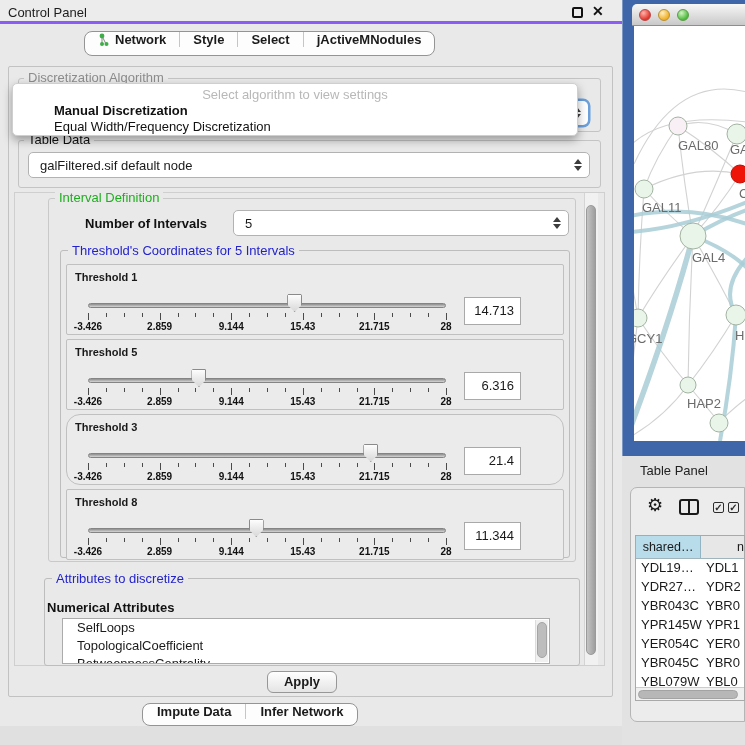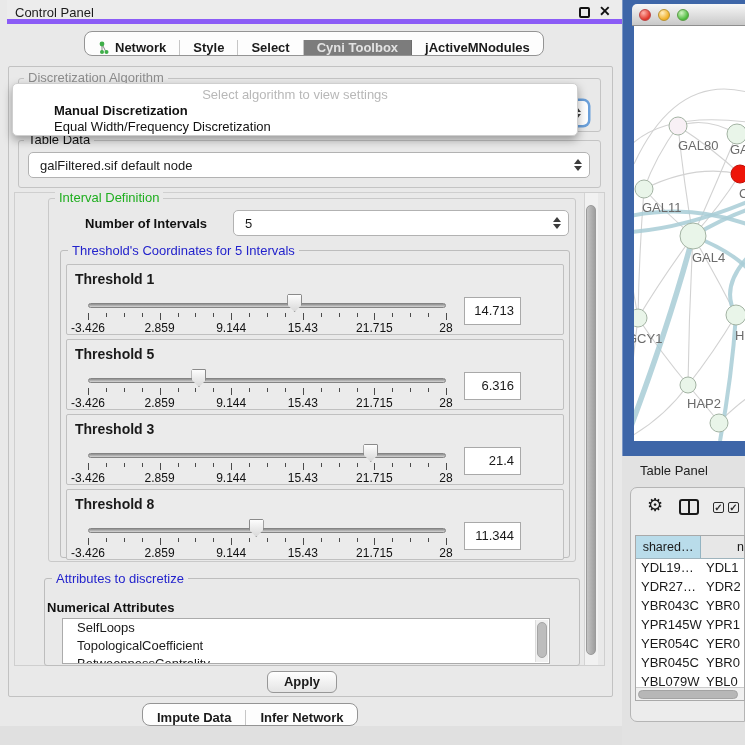--- a/index.html
+++ b/index.html
@@ -2,29 +2,29 @@
 <html><head>
 <meta charset="utf-8">
 <style>
   * { box-sizing: border-box; margin: 0; padding: 0; }
   body { margin:0; background:#e9e9e9; }
   #app { position:relative; width:745px; height:745px; overflow:hidden;
          background:#e9e9e9; font-family:"Liberation Sans",sans-serif; color:#1a1a1a; }
   .abs { position:absolute; }
 
   
-  .cp-titlebar { left:7px; top:0; width:622px; height:24px; background:#ececec;
-                 border-bottom:5px solid #8b5cf6; }
+  .cp-titlebar { left:0; top:0; width:622px; height:24px; background:#ececec;
+                 border-bottom:3px solid #8b5cf6; }
   .cp-title { position:absolute; left:8px; top:5px; font-size:13px; color:#1c1c1c; }
   .win-float { position:absolute; left:572px; top:7px; width:11px; height:11px;
                border:2px solid #111; border-radius:2px; cursor:default; }
   .win-close { position:absolute; left:592px; top:3px; font-size:14px; font-weight:bold; color:#111; }
 
   
-  .seg { display:flex; align-items:flex-end; border:1px solid #949494; border-radius:8px;
+  .seg { display:flex; align-items:flex-start; border:1px solid #949494; border-radius:8px;
          overflow:hidden; background:#fdfdfd; height:25px; }
   .seg .item { display:flex; align-items:center; gap:5px; padding:0 13px; font-size:13px;
                font-weight:bold; color:#1a1a1a; white-space:nowrap; cursor:default; }
   .seg .item + .item { border-left:1px solid #c6c6c6; }
   .seg .item.selected { background:#7c7c7c; color:#e3e3e3; }
   .seg .item.selected + .item { border-left-color:#6c6c6c; }
 
   #cp-tabs { left:84px; top:31px; }
   #bottom-tabs { left:142px; top:703px; height:23px; }
   #bottom-tabs .item { padding:0 14px; }
@@ -65,31 +65,31 @@
   .vsb-track { left:584px; top:193px; width:14px; height:472px; background:#f1f1f1;
                border-left:1px solid #d4d4d4; }
   .vsb-thumb { left:586px; top:205px; width:10px; height:450px; border-radius:6px;
                background:linear-gradient(90deg,#c4c4c4,#9e9e9e); border:1px solid #9a9a9a; }
 
   .bold-label { position:absolute; font-size:13px; font-weight:bold; color:#111; }
 
   
   .th-panel { position:absolute; left:66px; width:498px; height:71px; background:#ebebeb;
               border:1px solid #c0c0c0; border-radius:2px; }
-  .th-label { position:absolute; left:8px; top:6px; font-size:14px; font-weight:bold; }
+  .th-label { position:absolute; left:8px; top:6px; font-size:11px; font-weight:bold; }
   .th-track { position:absolute; left:21px; top:38px; width:358px; height:5px; border-radius:3px;
               background:linear-gradient(#8d8d8d,#d6d6d6); border:1px solid #848484; }
   .th-handle { position:absolute; top:29px; width:15px; height:18px;
                background:linear-gradient(#fdfdfd,#d9d9d9); border:1px solid #8a8a8a;
                clip-path:polygon(8% 0,92% 0,100% 10%,100% 58%,50% 100%,0 58%,0 10%); }
   .tick { position:absolute; top:48px; width:1px; background:#4a4a4a; }
   .tick.minor { height:4px; }
   .tick.major { height:7px; }
-  .tick-lab { position:absolute; top:56px; transform:translateX(-50%); font-size:12px;
-              font-weight:normal; color:#111; white-space:nowrap; }
+  .tick-lab { position:absolute; top:56px; transform:translateX(-50%); font-size:10px;
+              font-weight:bold; color:#111; white-space:nowrap; }
   .th-value { position:absolute; left:397px; top:32px; width:57px; height:28px; background:#fff;
               border:1px solid #a9a9a9; font-size:13px; text-align:right; line-height:26px;
               padding-right:6px; }
 
   
   .listbox { position:absolute; background:#fff; border:1px solid #ababab; overflow:hidden; }
   .listbox .li { font-size:13px; line-height:18px; padding-left:14px; white-space:nowrap; }
   .lsb-track { position:absolute; right:1px; top:1px; width:13px; bottom:1px; background:#f0f0f0;
                border-left:1px solid #ddd; }
   .lsb-thumb { position:absolute; right:2px; top:3px; width:10px; height:36px; border-radius:5px;
@@ -165,23 +165,20 @@
           <circle cx="4" cy="11" r="2" fill="#3fae49"></circle>
           <circle cx="8.5" cy="11" r="2" fill="#3fae49"></circle>
         </svg>
         <span>Network</span>
       </div>
       <div class="item">
         <span>Style</span>
       </div>
       <div class="item">
         <span>Select</span>
-      </div>
-      <div class="item selected">
-        <span>Cyni Toolbox</span>
       </div>
       <div class="item">
         <span>jActiveMNodules</span>
       </div>
     </div>
 
   <div class="abs outer-panel"></div>
 
   <div class="group" style="left:18px;top:78px;width:583px;height:54px;"></div>
   <span class="legend gray" style="left:24px;top:71px;">Discretization Algorithm</span>
@@ -287,21 +284,21 @@
         <div class="tick minor" style="left: 361.1px;"></div>
         <div class="tick major" style="left: 379px;"></div>
         <span class="tick-lab" style="left: 21px;">-3.426</span>
         <span class="tick-lab" style="left: 92.6px;">2.859</span>
         <span class="tick-lab" style="left: 164.2px;">9.144</span>
         <span class="tick-lab" style="left: 235.8px;">15.43</span>
         <span class="tick-lab" style="left: 307.4px;">21.715</span>
         <span class="tick-lab" style="left: 379px;">28</span>
         <div class="th-value">6.316</div>
       </div>
-      <div class="th-panel" style="top: 414px;">
+      <div class="th-panel" style="top: 414px; border-radius: 14px;">
         <div class="th-label">Threshold 3</div>
         <div class="th-track"></div>
         <div class="th-handle" style="left: 296.314px;"></div>
         <div class="tick major" style="left: 21px;"></div>
         <div class="tick minor" style="left: 38.9px;"></div>
         <div class="tick minor" style="left: 56.8px;"></div>
         <div class="tick minor" style="left: 74.7px;"></div>
         <div class="tick major" style="left: 92.6px;"></div>
         <div class="tick minor" style="left: 110.5px;"></div>
         <div class="tick minor" style="left: 128.4px;"></div>

